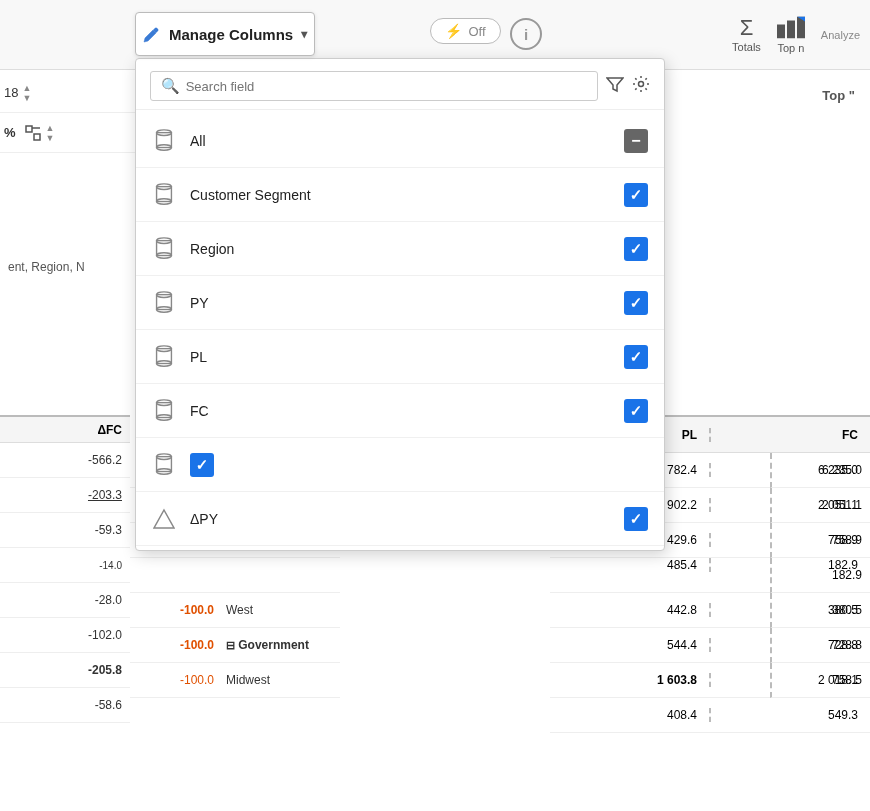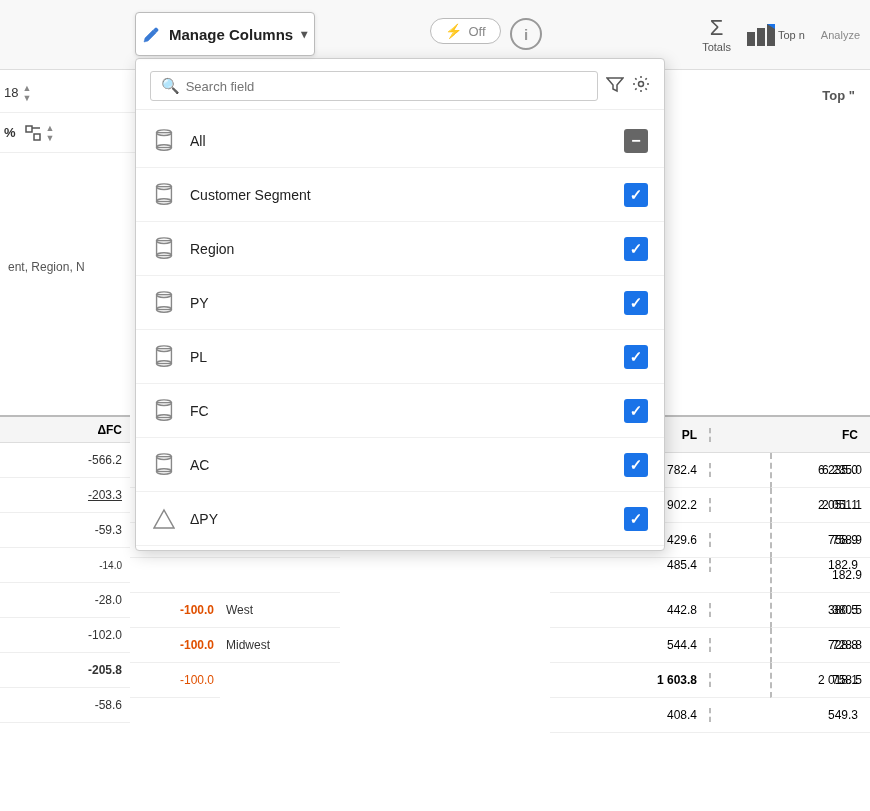--- a/index.html
+++ b/index.html
@@ -283,20 +283,25 @@
 </div>
 
 <div style="position:absolute;top:453px;left:220px;width:120px;">
   <div style="height:35px;border-bottom:1px solid #eee;"></div>
   <div style="height:35px;border-bottom:1px solid #eee;"></div>
   <div style="height:35px;border-bottom:1px solid #eee;"></div>
   <div style="height:35px;border-bottom:1px solid #eee;"></div>
   <div style="height:35px;display:flex;align-items:center;padding-left:6px;font-size:12px;color:#333;border-bottom:1px solid #eee;">
     <span>West</span>
   </div>
+  <div style="height:35px;display:flex;align-items:center;padding-left:6px;font-size:12px;color:#333;font-weight:700;border-bottom:1px solid #eee;">
+    <span>
+      <span style="font-size:11px;margin-right:3px;">⊟</span>Government
+    </span>
+  </div>
   <div style="height:35px;display:flex;align-items:center;padding-left:6px;font-size:12px;color:#333;border-bottom:1px solid #eee;">
     <span>Midwest</span>
   </div>
 </div>
 
 <div style="position:absolute;top:415px;right:0;width:320px;">
 
   <div style="height:38px;display:flex;align-items:center;background:#f5f5f5;border-top:2px solid #bbb;border-bottom:1px solid #ddd;">
     <div style="flex:1;text-align:right;padding-right:12px;font-weight:700;font-size:12px;">PL</div>
     <div style="flex:1;text-align:right;padding-right:12px;font-weight:700;font-size:12px;border-left:2px dashed #bbb;">FC</div>
@@ -354,21 +359,21 @@
 
 <div style="position:absolute;top:0;left:0;width:870px;height:70px;background:rgba(248,248,248,0.95);border-bottom:1px solid #ddd;display:flex;align-items:center;padding:0 10px;gap:8px;z-index:50;">
 
   <div style="position:absolute;right:10px;top:50%;transform:translateY(-50%);display:flex;align-items:center;gap:16px;">
 
     <div style="display:flex;flex-direction:column;align-items:center;gap:2px;cursor:pointer;">
       <span style="font-size:22px;color:#555;line-height:1;">Σ</span>
       <span style="font-size:11px;color:#555;">Totals</span>
     </div>
 
-    <div style="display:flex;flex-direction:row;align-items:center;gap:3px;cursor:pointer;">
+    <div style="display:flex;flex-direction:column;align-items:center;gap:3px;cursor:pointer;">
       <svg width="28" height="22" viewBox="0 0 28 22">
         <rect x="0" y="8" width="8" height="14" fill="#555"></rect>
         <rect x="10" y="4" width="8" height="18" fill="#555"></rect>
         <rect x="20" y="0" width="8" height="22" fill="#555"></rect>
         <polygon points="20,0 28,0 28,5" fill="#1a73e8"></polygon>
       </svg>
       <span style="font-size:11px;color:#555;">Top n</span>
     </div>
 
     <div style="display:flex;flex-direction:column;align-items:center;gap:2px;">
@@ -503,21 +508,20 @@
     </div>
 
     <div class="col-item">
       <div class="col-icon">
         <svg class="cylinder-svg" viewBox="0 0 22 28">
           <ellipse cx="11" cy="5" rx="8" ry="3" fill="none" stroke="#888" stroke-width="1.5"></ellipse>
           <rect x="3" y="5" width="16" height="16" fill="none" stroke="#888" stroke-width="1.5"></rect>
           <ellipse cx="11" cy="21" rx="8" ry="3" fill="none" stroke="#888" stroke-width="1.5"></ellipse>
         </svg>
       </div>
-      <span class="col-name">AC</span>
       <div class="checkbox-blue">
         <span class="checkmark">✓</span>
       </div>
     </div>
 
     <div class="col-item">
       <div class="col-icon">
         <svg class="delta-svg" viewBox="0 0 22 22">
           <polygon points="11,2 21,20 1,20" fill="none" stroke="#888" stroke-width="1.5"></polygon>
         </svg>

